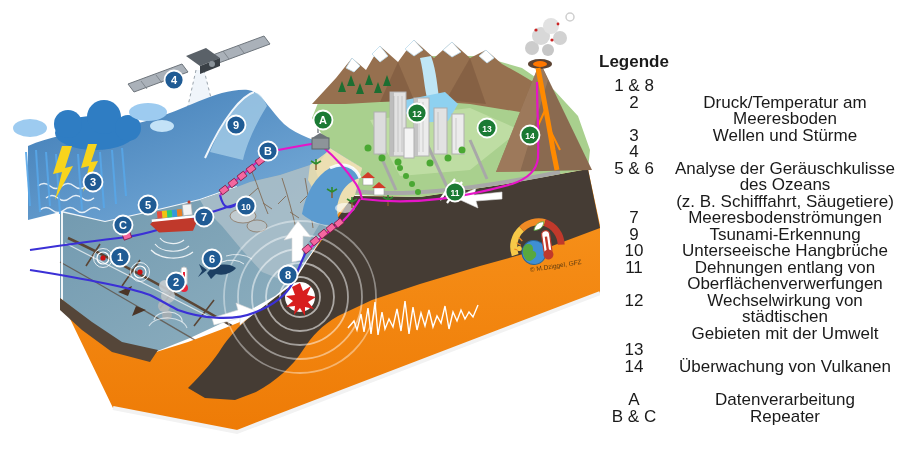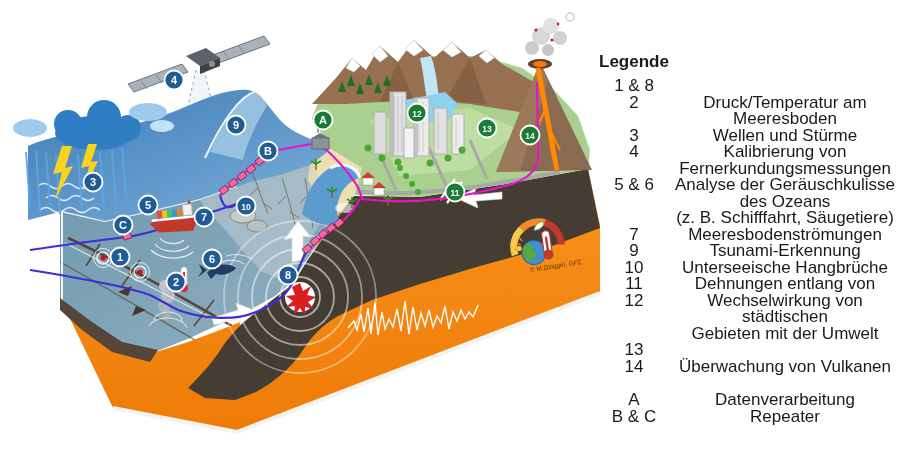--- a/index.html
+++ b/index.html
@@ -414,24 +414,20 @@
           </div>
         </div>
         <div class="legend-row">
           <div class="lkey">3</div>
           <div class="ldesc">
             <div>Wellen und Stürme</div>
           </div>
         </div>
         <div class="legend-row">
           <div class="lkey">4</div>
-          <div class="ldesc">
-            <div>Kalibrierung von</div>
-            <div>Fernerkundungsmessungen</div>
-          </div>
         </div>
         <div class="legend-row">
           <div class="lkey">5 &amp; 6</div>
           <div class="ldesc">
             <div>Analyse der Geräuschkulisse des Ozeans</div>
             <div>(z. B. Schifffahrt, Säugetiere)</div>
           </div>
         </div>
         <div class="legend-row">
           <div class="lkey">7</div>
@@ -448,20 +444,21 @@
         <div class="legend-row">
           <div class="lkey">10</div>
           <div class="ldesc">
             <div>Unterseeische Hangbrüche</div>
           </div>
         </div>
         <div class="legend-row">
           <div class="lkey">11</div>
           <div class="ldesc">
             <div>Dehnungen entlang von</div>
+            <div>Oberflächenverwerfungen</div>
           </div>
         </div>
         <div class="legend-row">
           <div class="lkey">12</div>
           <div class="ldesc">
             <div>Wechselwirkung von städtischen</div>
             <div>Gebieten mit der Umwelt</div>
           </div>
         </div>
         <div class="legend-row">

